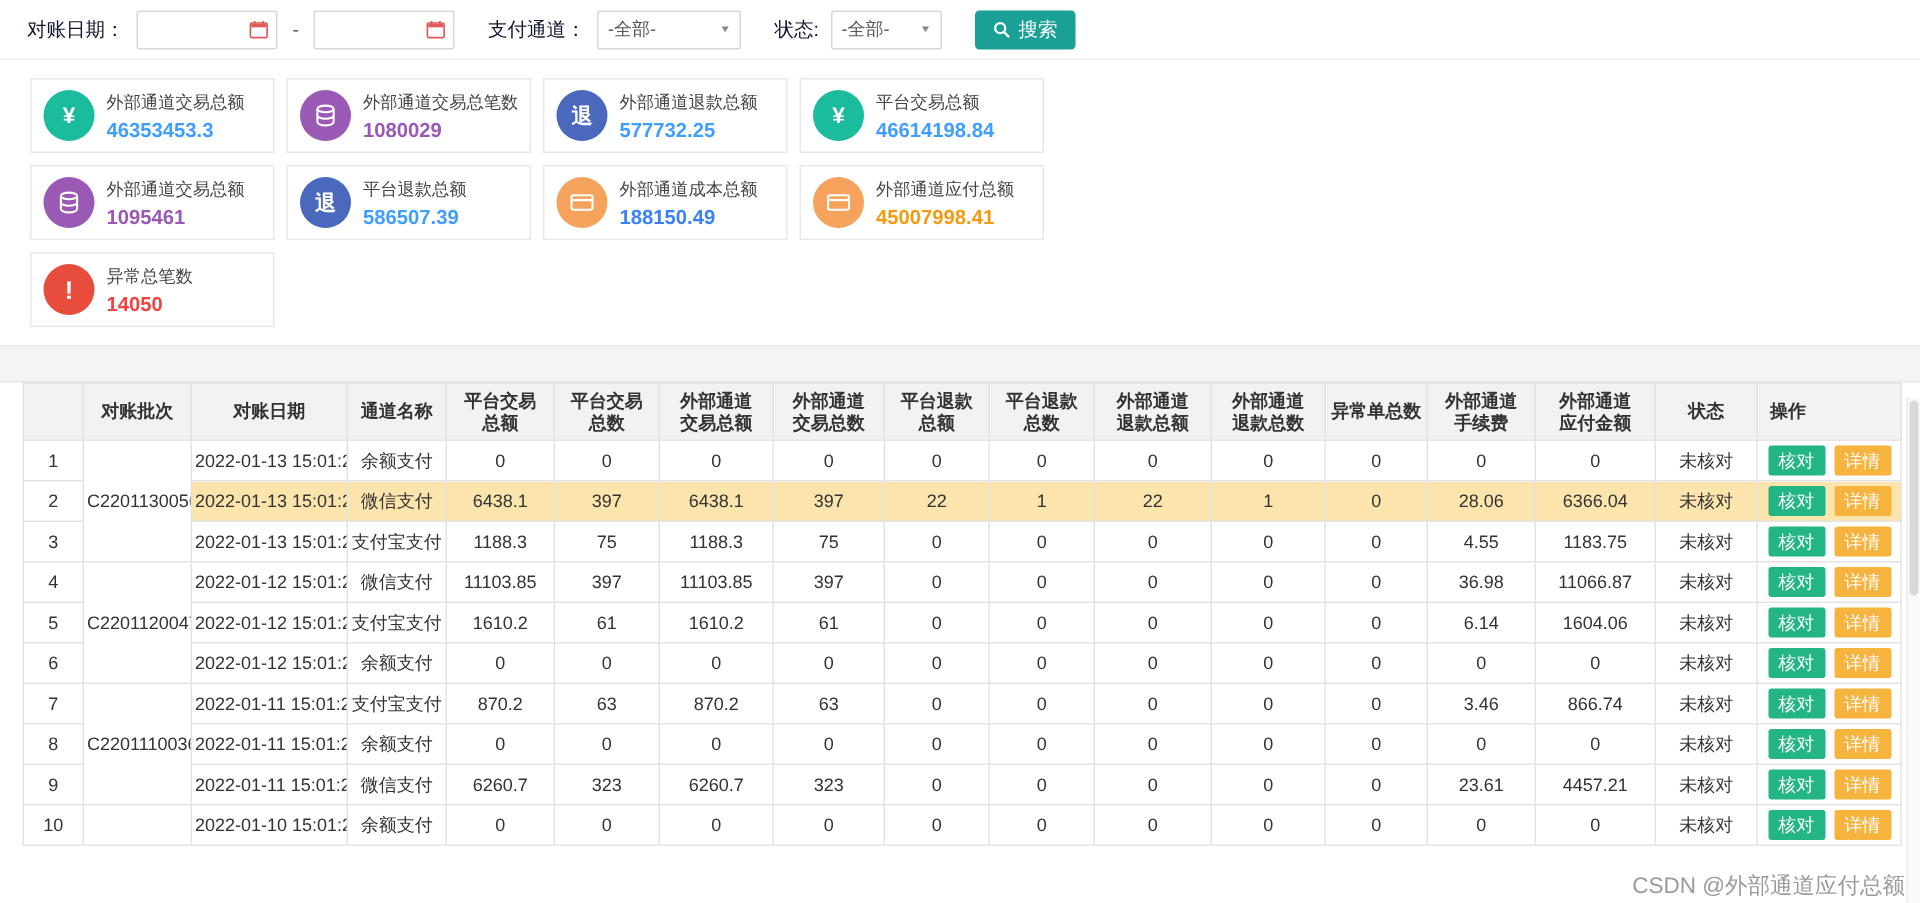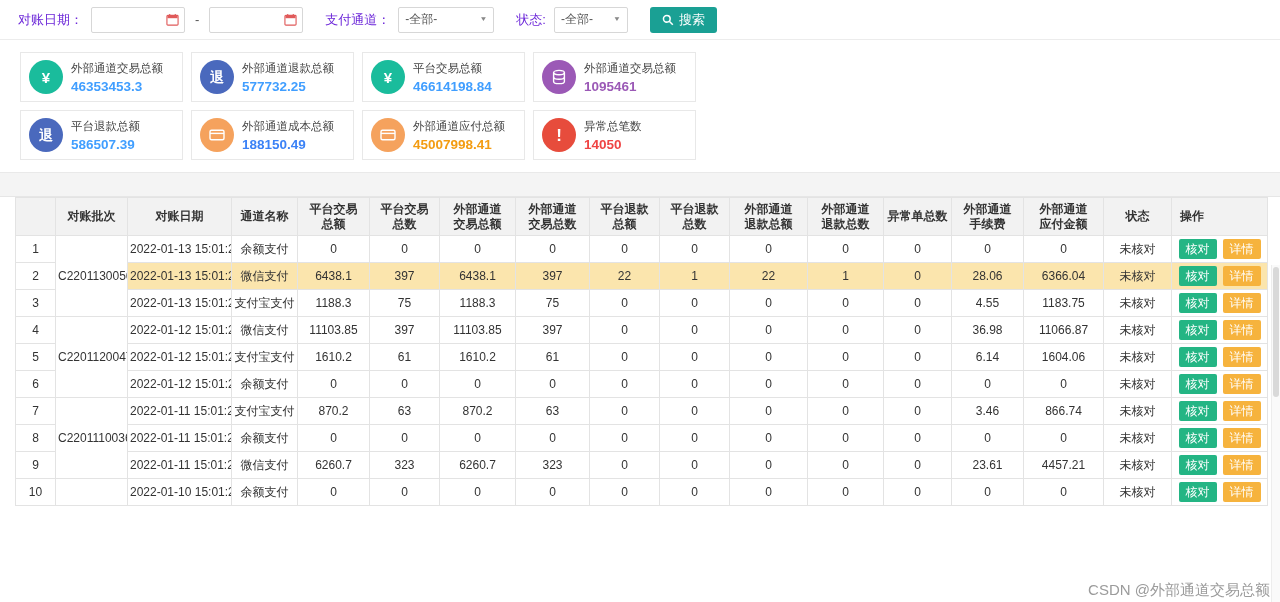--- a/index.html
+++ b/index.html
@@ -8,21 +8,21 @@
     font-family: "Liberation Sans", "DejaVu Sans", sans-serif;
     background: #ffffff; color: #333; font-size: 13px; position: relative;
   }
 
   
   .filter-bar {
     height: 40px; display: flex; align-items: center;
     padding: 0 18px; gap: 8px; background: #fff;
     border-bottom: 1px solid #ececec;
   }
-  .flabel { font-size: 13px; color: #6d28d9; white-space: nowrap; }
+  .flabel { font-size: 13px; color: #0f172a; white-space: nowrap; }
   .ml { margin-left: 14px; }
   .date-box {
     width: 94px; height: 26px; border: 1px solid #d7d7d7; border-radius: 2px;
     background: #fff; display: flex; align-items: center; padding: 0 5px 0 4px;
   }
   .date-box input {
     border: none; outline: none; width: 100%; height: 100%;
     font-size: 12px; color: #333; background: transparent;
     font-family: "Liberation Sans", "DejaVu Sans", sans-serif;
   }
@@ -170,20 +170,33 @@
 </div>
 
 <div class="stats" id="stats">
     <div class="stat-card">
       <div class="stat-icon" style="background:#1abc9c">
         <span class="glyph">¥</span>
       </div>
       <div class="stat-text">
         <div class="stat-label">外部通道交易总额</div>
         <div class="stat-value" style="color:#409eff">46353453.3</div>
+      </div>
+    </div>
+    <div class="stat-card">
+      <div class="stat-icon" style="background:#9b59b6">
+        <svg width="16" height="16" viewBox="0 0 16 16" fill="none" stroke="#fff" stroke-width="1.4">
+          <ellipse cx="8" cy="3.6" rx="5.4" ry="2.2"></ellipse>
+          <path d="M2.6 3.6v4.4c0 1.2 2.4 2.2 5.4 2.2s5.4-1 5.4-2.2V3.6"></path>
+          <path d="M2.6 8v4.4c0 1.2 2.4 2.2 5.4 2.2s5.4-1 5.4-2.2V8"></path>
+        </svg>
+      </div>
+      <div class="stat-text">
+        <div class="stat-label">外部通道交易总笔数</div>
+        <div class="stat-value" style="color:#9b59b6">1080029</div>
       </div>
     </div>
     <div class="stat-card">
       <div class="stat-icon" style="background:#4a69bd">
         <span class="glyph" style="font-size:14px">退</span>
       </div>
       <div class="stat-text">
         <div class="stat-label">外部通道退款总额</div>
         <div class="stat-value" style="color:#409eff">577732.25</div>
       </div>
@@ -494,13 +507,13 @@
           <td class="ops"><button class="btn-check">核对</button><button class="btn-detail">详情</button></td>
         </tr>
       </tbody>
     </table>
 </div>
 
 <div class="vscroll" style="top:265px;">
   <div class="thumb"></div>
 </div>
 
-<div class="watermark">CSDN @外部通道交易总额</div>
+<div class="watermark">CSDN @外部通道应付总额</div>
 
 </body></html>

